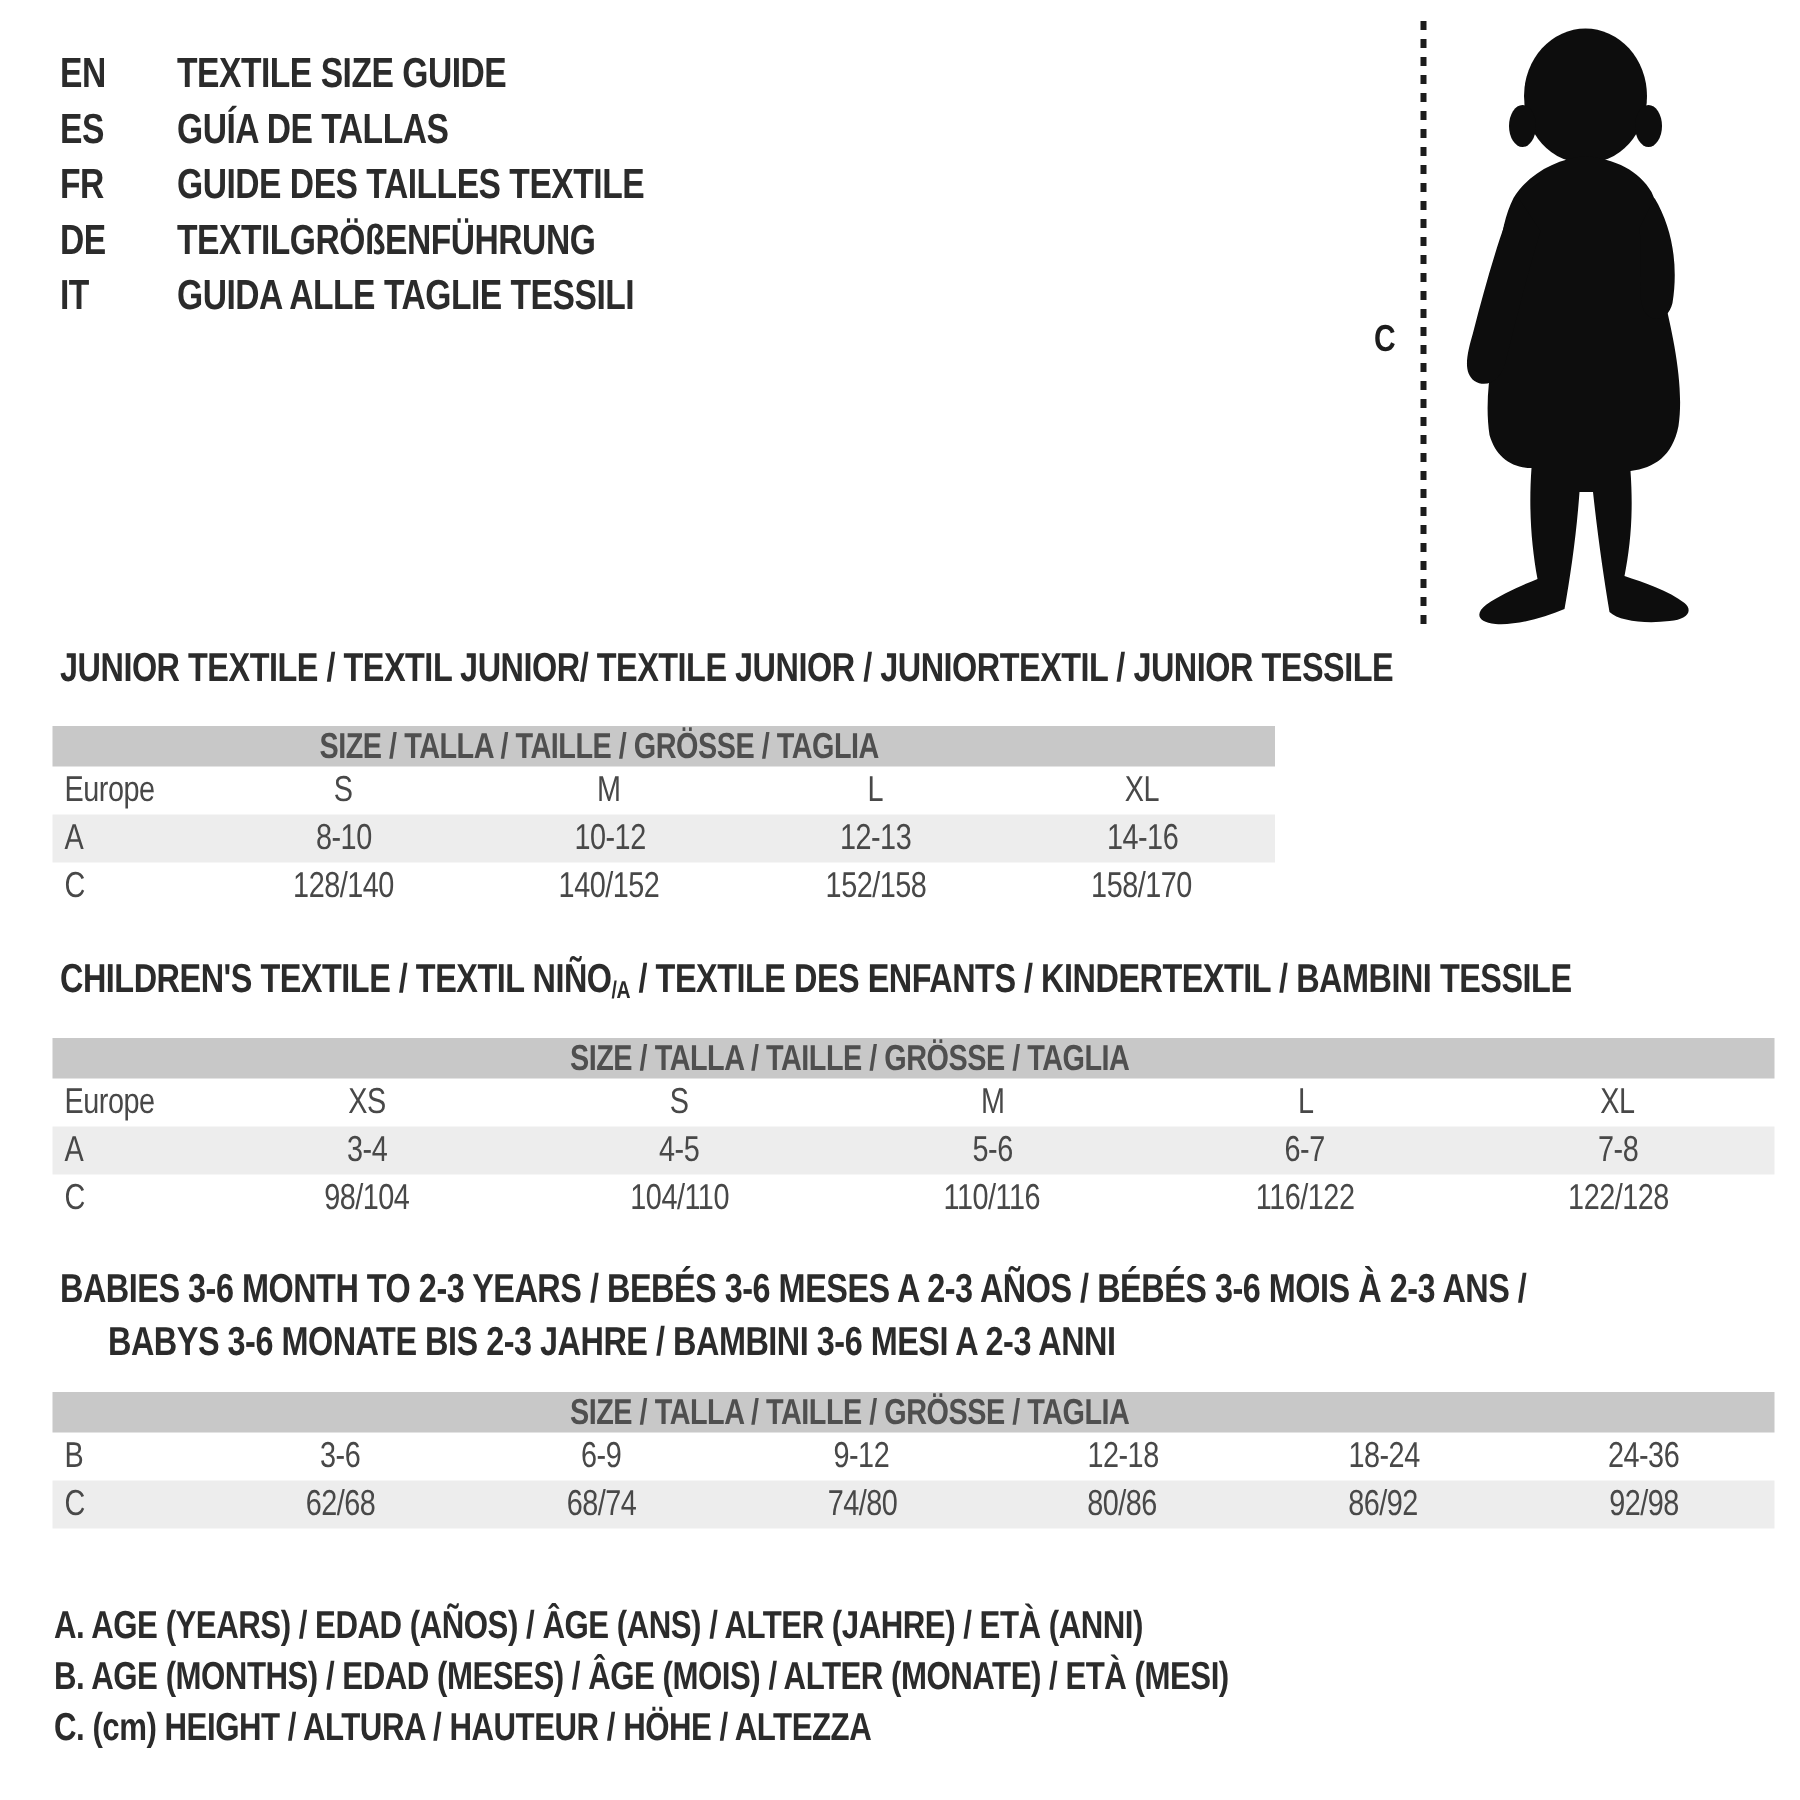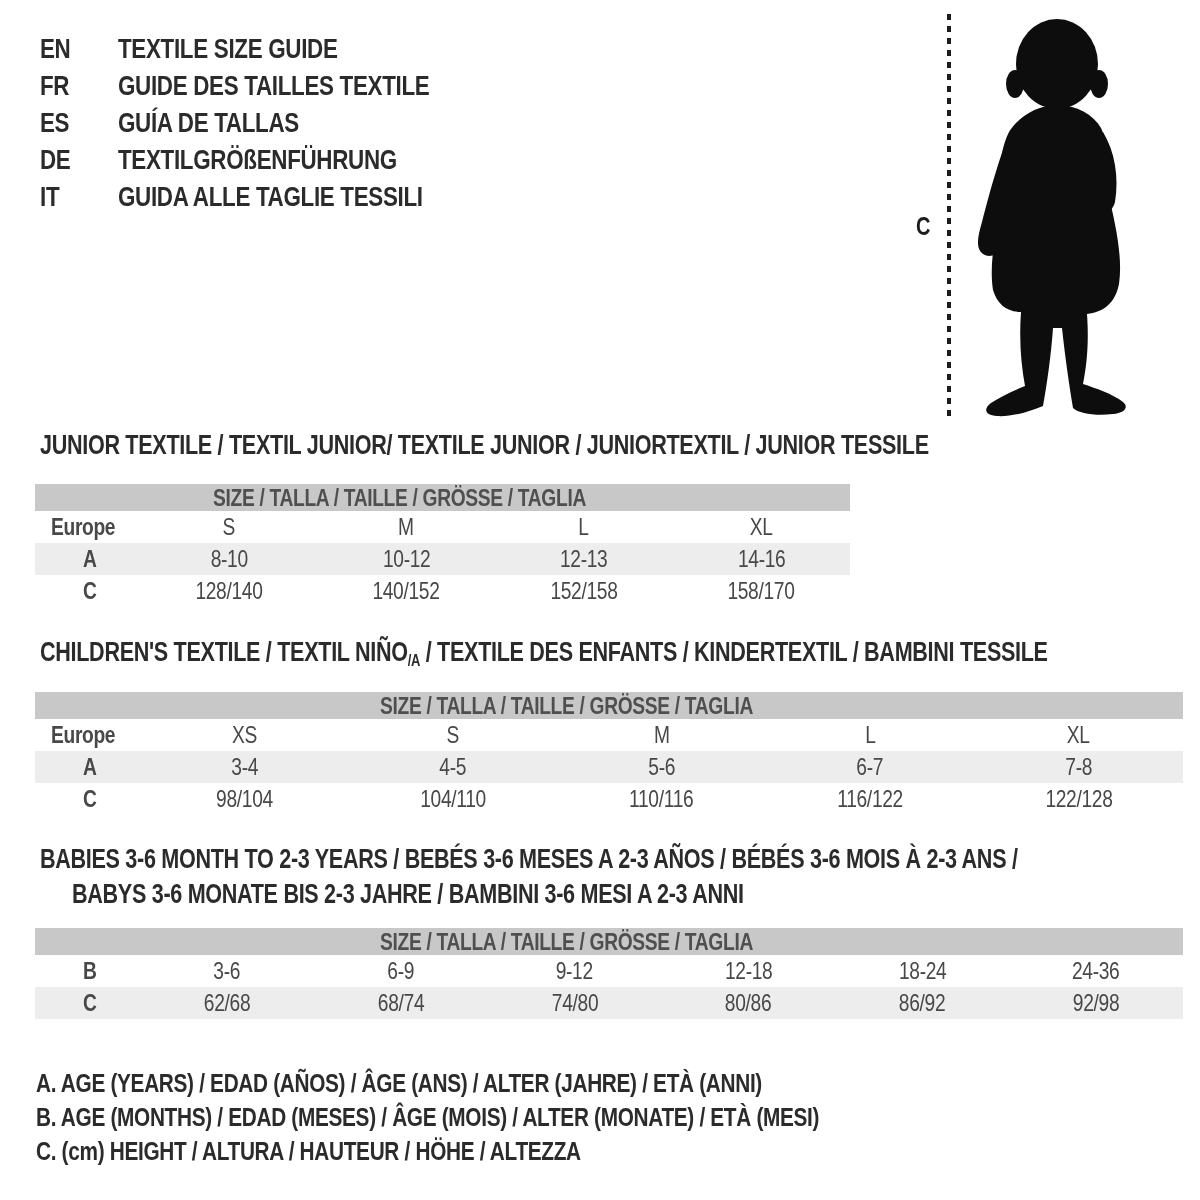--- a/index.html
+++ b/index.html
@@ -66,44 +66,44 @@
   }
   .t-row {
     display: grid; height: 32px; align-items: center;
     font-size: 24px; color: #484848;
   }
   .t-row.shaded { background: #ededed; }
   .t-junior   .t-row { grid-template-columns: 105px repeat(4, 1fr); }
   .t-children .t-row { grid-template-columns: 105px repeat(5, 1fr); }
   .t-babies   .t-row { grid-template-columns: 105px repeat(6, 1fr); }
   .cell { overflow: visible; }
-  .cell.lbl { padding-left: 8px; text-align: center; font-weight: bold; }
+  .cell.lbl { padding-left: 8px; text-align: left; }
   .cell.val { text-align: center; }
 
   
   .legend { position: absolute; left: 36px; top: 1066px; }
   .legend-line { height: 34px; display: flex; align-items: center; font-weight: bold; font-size: 26px; color: #2b2b2b; }
 </style>
 </head>
 <body>
 
 <div class="canvas">
 
   <div class="lang-block">
     <div class="lang-row">
       <span class="lang-code"><span class="cx">EN</span></span>
       <span class="cx">TEXTILE SIZE GUIDE</span>
     </div>
     <div class="lang-row">
+      <span class="lang-code"><span class="cx">ES</span></span>
+      <span class="cx">GUÍA DE TALLAS</span>
+    </div>
+    <div class="lang-row">
       <span class="lang-code"><span class="cx">FR</span></span>
       <span class="cx">GUIDE DES TAILLES TEXTILE</span>
-    </div>
-    <div class="lang-row">
-      <span class="lang-code"><span class="cx">ES</span></span>
-      <span class="cx">GUÍA DE TALLAS</span>
     </div>
     <div class="lang-row">
       <span class="lang-code"><span class="cx">DE</span></span>
       <span class="cx">TEXTILGRÖßENFÜHRUNG</span>
     </div>
     <div class="lang-row">
       <span class="lang-code"><span class="cx">IT</span></span>
       <span class="cx">GUIDA ALLE TAGLIE TESSILI</span>
     </div>
   </div>

